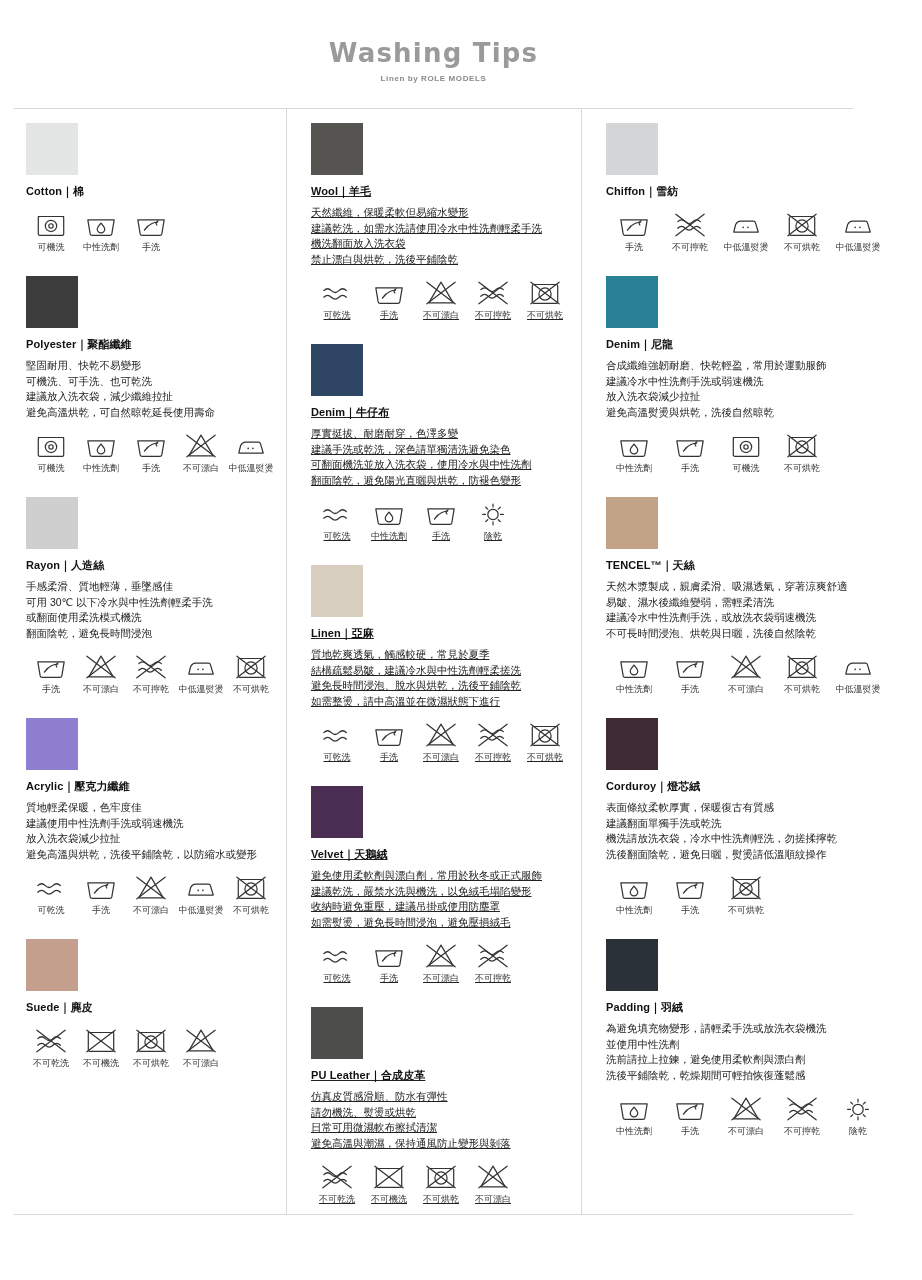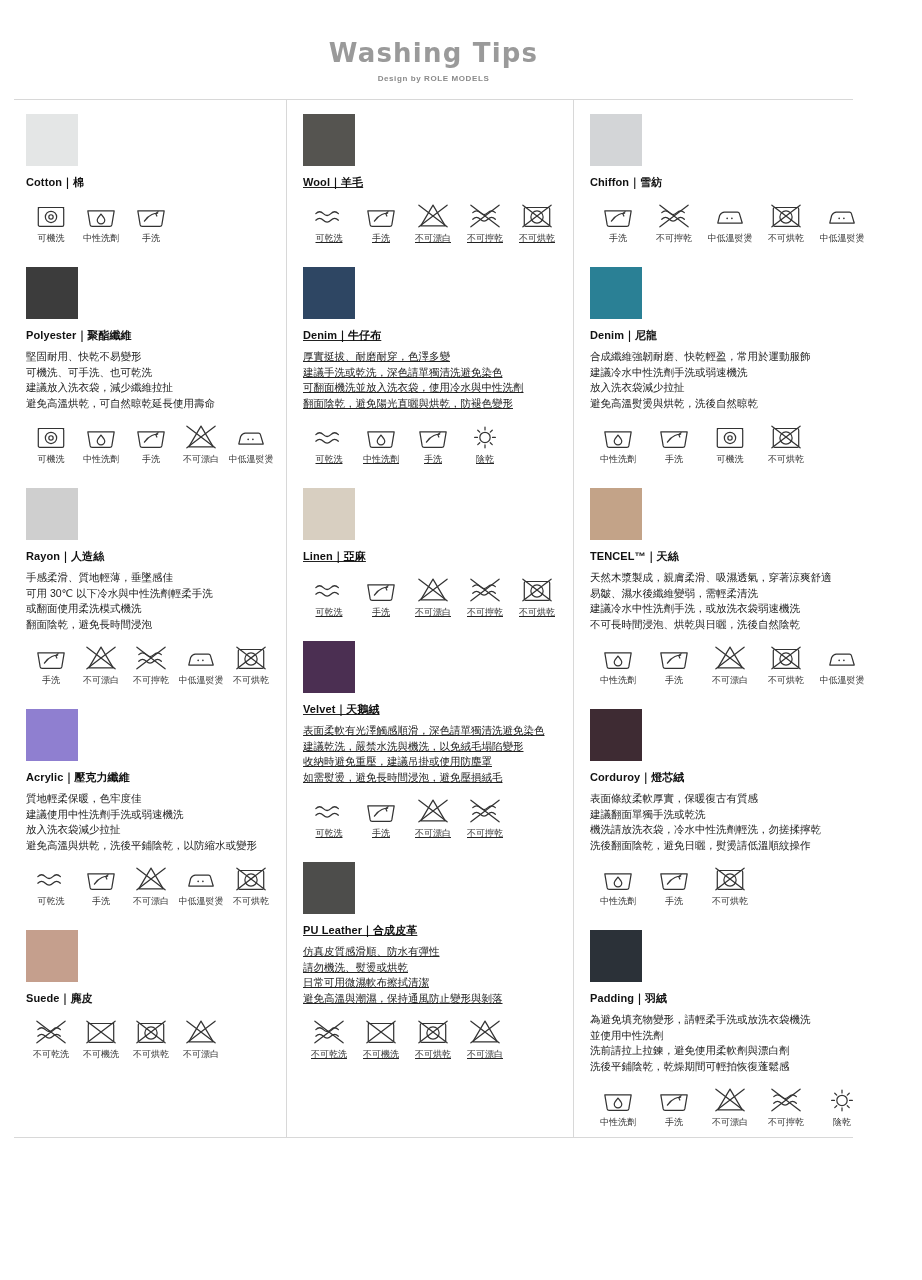--- a/index.html
+++ b/index.html
@@ -13,23 +13,24 @@
   
   .header{text-align:center;padding-top:38px;}
   .title{
     font-size:26px;font-weight:bold;color:#9a9a9a;letter-spacing:1.2px;
     font-family:"DejaVu Sans",sans-serif;
   }
   .subtitle{font-size:8px;color:#8a8a8a;letter-spacing:.6px;margin-top:6px;font-weight:bold;}
   
   .grid{
     display:grid;grid-template-columns:1fr 1fr 1fr;
-    margin-top:16px;
+    margin-top:25px;
     border-top:1px solid #d8d8d8;
     border-bottom:1px solid #d8d8d8;
+    gap:8px;
   }
   .col{padding:0;border-right:1px solid #d8d8d8;}
   .col:last-child{border-right:none;}
   .col.c1{padding-left:12px;padding-right:10px;}
   .col.c2{padding-left:16px;padding-right:10px;text-decoration:underline;}
   .col.c3{padding-left:16px;padding-right:6px;}
   .card{padding-top:14px;padding-bottom:8px;}
   .swatch{width:52px;height:52px;border:0;}
   .fabric-name{
     font-size:11px;font-weight:bold;margin-top:9px;margin-bottom:6px;color:#111;
@@ -44,21 +45,21 @@
   .sym .lbl{font-size:9px;color:#333;margin-top:3px;white-space:nowrap;}
   .c3 .sym{width:56px;}
   .c1 .sym{width:50px;}
 </style>
 </head>
 <body>
 
 <div class="page">
   <div class="header">
     <div class="title">Washing Tips</div>
-    <div class="subtitle">Design by ROLE MODELS</div>
+    <div class="subtitle">Linen by ROLE MODELS</div>
   </div>
   <div class="grid" id="grid">
       <div class="col c1">
         <div class="card">
           <div class="swatch" style="background: rgb(228, 230, 230);"></div>
           <div class="fabric-name">Cotton｜棉</div>
           <div class="symbols">
             <div class="sym">
               <span>
                 <svg width="32" height="27" viewBox="0 0 34 28">
@@ -316,20 +317,26 @@
               </span>
               <span class="lbl">不可漂白</span>
             </div>
           </div>
         </div>
       </div>
       <div class="col c2">
         <div class="card">
           <div class="swatch" style="background: rgb(85, 84, 80);"></div>
           <div class="fabric-name">Wool｜羊毛</div>
+          <div class="desc">
+            <div>天然纖維，保暖柔軟但易縮水變形</div>
+            <div>建議乾洗，如需水洗請使用冷水中性洗劑輕柔手洗</div>
+            <div>機洗翻面放入洗衣袋</div>
+            <div>禁止漂白與烘乾，洗後平鋪陰乾</div>
+          </div>
           <div class="symbols">
             <div class="sym">
               <span>
                 <svg width="32" height="27" viewBox="0 0 34 28">
                   <path d="M3 12 q4 -4 8 0 q4 4 8 0 q4 -4 8 0" stroke="#333" stroke-width="1.3" fill="none" stroke-linecap="round" stroke-linejoin="round"></path>
                   <path d="M3 19 q4 -4 8 0 q4 4 8 0 q4 -4 8 0" stroke="#333" stroke-width="1.3" fill="none" stroke-linecap="round" stroke-linejoin="round"></path>
                 </svg>
               </span>
               <span class="lbl">可乾洗</span>
             </div>
@@ -419,20 +426,26 @@
                   <path d="M17 4 V7 M17 23 V26 M6 15 H9 M25 15 H28 M9.3 7.3 L11.4 9.4 M22.6 20.6 L24.7 22.7 M24.7 7.3 L22.6 9.4 M11.4 20.6 L9.3 22.7" stroke="#333" stroke-width="1.3" fill="none" stroke-linecap="round" stroke-linejoin="round"></path>
                 </svg>
               </span>
               <span class="lbl">陰乾</span>
             </div>
           </div>
         </div>
         <div class="card">
           <div class="swatch" style="background: rgb(216, 207, 193);"></div>
           <div class="fabric-name">Linen｜亞麻</div>
+          <div class="desc">
+            <div>質地乾爽透氣，觸感較硬，常見於夏季</div>
+            <div>結構疏鬆易皺，建議冷水與中性洗劑輕柔搓洗</div>
+            <div>避免長時間浸泡、脫水與烘乾，洗後平鋪陰乾</div>
+            <div>如需整燙，請中高溫並在微濕狀態下進行</div>
+          </div>
           <div class="symbols">
             <div class="sym">
               <span>
                 <svg width="32" height="27" viewBox="0 0 34 28">
                   <path d="M3 12 q4 -4 8 0 q4 4 8 0 q4 -4 8 0" stroke="#333" stroke-width="1.3" fill="none" stroke-linecap="round" stroke-linejoin="round"></path>
                   <path d="M3 19 q4 -4 8 0 q4 4 8 0 q4 -4 8 0" stroke="#333" stroke-width="1.3" fill="none" stroke-linecap="round" stroke-linejoin="round"></path>
                 </svg>
               </span>
               <span class="lbl">可乾洗</span>
             </div>
@@ -474,21 +487,21 @@
                 </svg>
               </span>
               <span class="lbl">不可烘乾</span>
             </div>
           </div>
         </div>
         <div class="card">
           <div class="swatch" style="background: rgb(75, 47, 82);"></div>
           <div class="fabric-name">Velvet｜天鵝絨</div>
           <div class="desc">
-            <div>表面柔軟有光澤觸感順滑，深色請單獨清洗避免染色</div>
+            <div>避免使用柔軟劑與漂白劑，常用於秋冬或正式服飾</div>
             <div>建議乾洗，嚴禁水洗與機洗，以免絨毛塌陷變形</div>
             <div>收納時避免重壓，建議吊掛或使用防塵罩</div>
             <div>如需熨燙，避免長時間浸泡，避免壓損絨毛</div>
           </div>
           <div class="symbols">
             <div class="sym">
               <span>
                 <svg width="32" height="27" viewBox="0 0 34 28">
                   <path d="M3 12 q4 -4 8 0 q4 4 8 0 q4 -4 8 0" stroke="#333" stroke-width="1.3" fill="none" stroke-linecap="round" stroke-linejoin="round"></path>
                   <path d="M3 19 q4 -4 8 0 q4 4 8 0 q4 -4 8 0" stroke="#333" stroke-width="1.3" fill="none" stroke-linecap="round" stroke-linejoin="round"></path>

